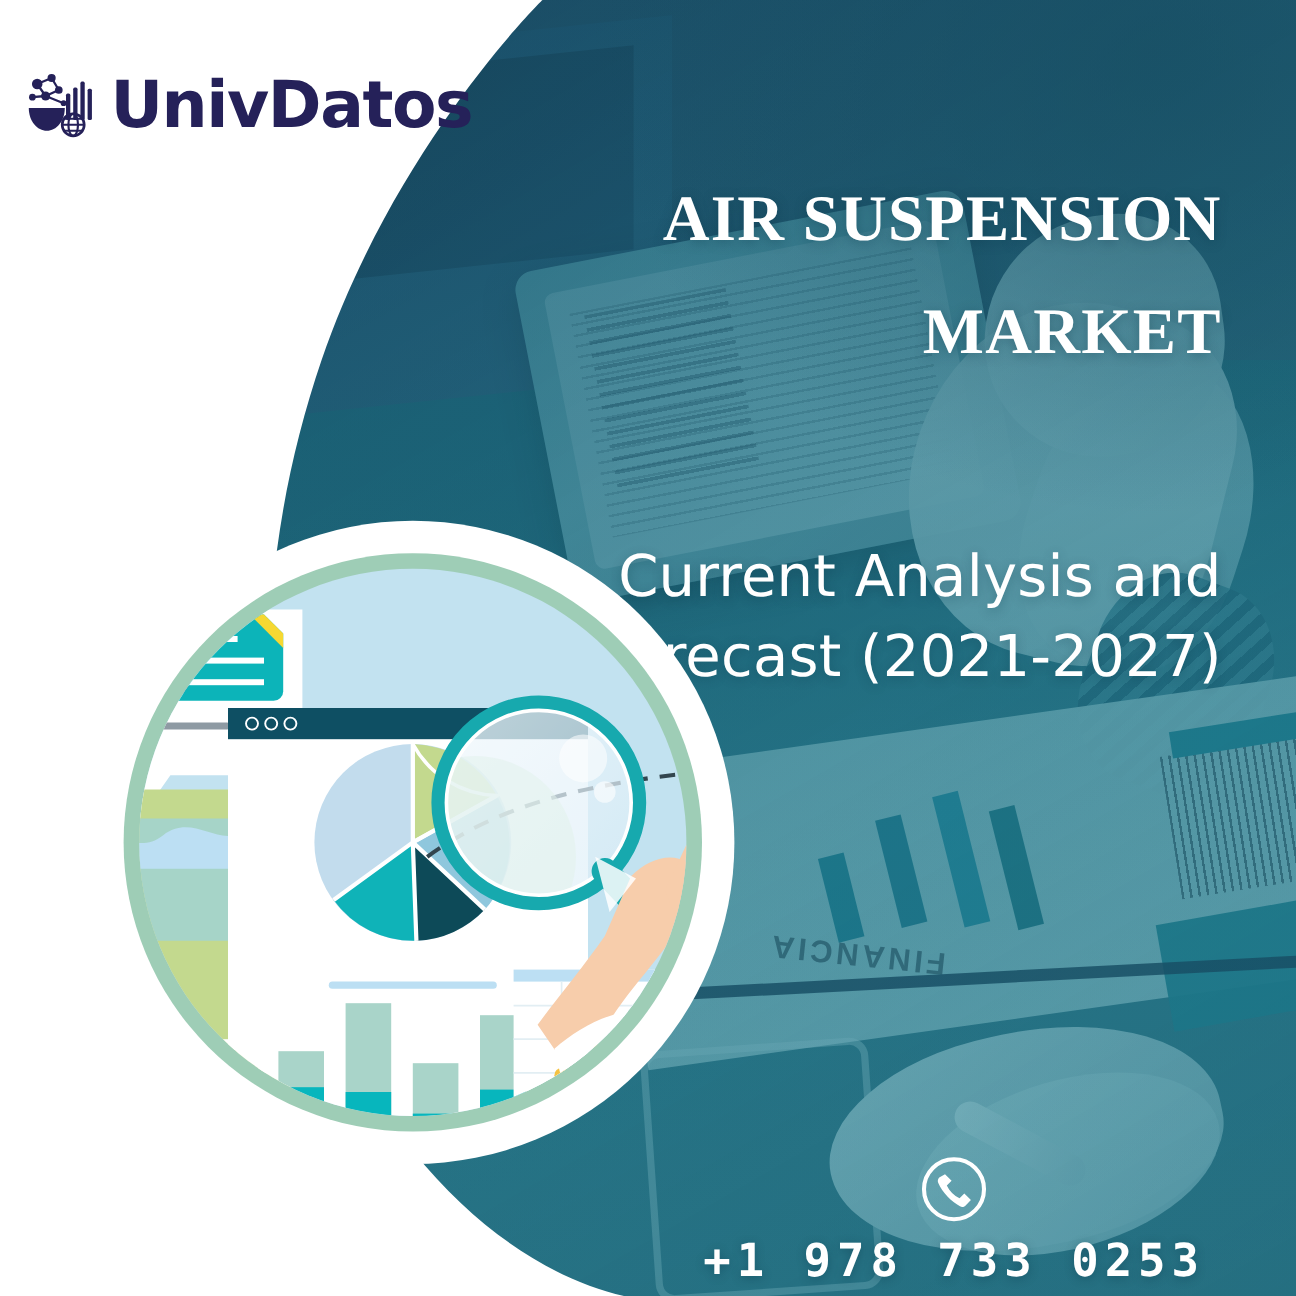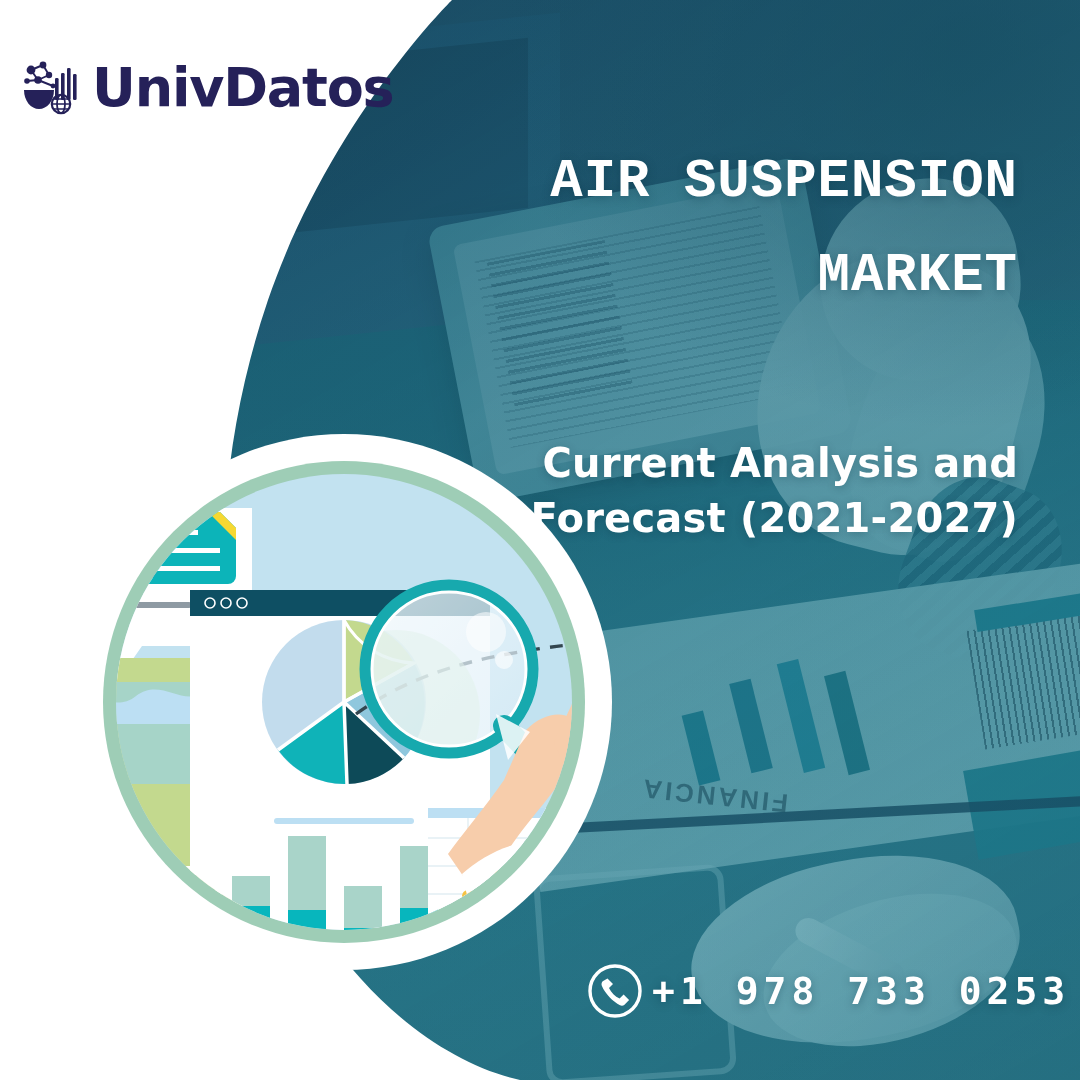--- a/index.html
+++ b/index.html
@@ -85,31 +85,31 @@
 
   
   .logo { position:absolute; left:18px; top:56px; display:flex; align-items:center; gap:10px; }
   .logo-mark { width:64px; height:64px; flex:0 0 auto; }
   .logo-text { font-size:54px; font-weight:700; color:#252159; letter-spacing:-1.2px;
     font-family:"DejaVu Sans", sans-serif; line-height:1; }
 
   
   .headline { position:absolute; right:62px; top:152px; width:620px; text-align:right;
     color:#ffffff; font-weight:700; font-size:54px; line-height:1.12; letter-spacing:1px;
-    font-family:Liberation Mono, monospace;
+    font-family:Liberation Serif, serif;
     text-shadow:0 2px 10px rgba(10,50,65,.35); }
   .headline .l2 { display:block;margin-top:34px; }
 
   
-  .subtitle { position:absolute; right:62px; top:436px; width:560px; text-align:right;
-    color:#ffffff; font-weight:700; font-size:40px; line-height:1.38; letter-spacing:.2px;
+  .subtitle { position:absolute; right:62px; top:448px; width:560px; text-align:right;
+    color:#ffffff; font-weight:400; font-size:48px; line-height:1.38; letter-spacing:.2px;
     font-family:"DejaVu Sans", sans-serif; text-shadow:0 2px 9px rgba(10,50,65,.3); }
 
   
-  .phone { position:absolute; left:586px; top:962px; display:flex; align-items:center; gap:8px; }
+  .phone { position:absolute; left:586px; top:962px; display:flex; align-items:center; gap:8px;flex-direction:column; }
   .phone-ico { width:58px; height:58px; flex:0 0 auto; }
   .phone-num { color:#fff; font-size:38px; font-weight:700; letter-spacing:5px;
     font-family:"DejaVu Sans Mono", monospace; text-shadow:0 2px 8px rgba(10,50,65,.35); }
 
   
   .illo { position:absolute; left:56px; top:414px; width:576px; height:576px; }
 </style>
 </head>
 <body>
 

